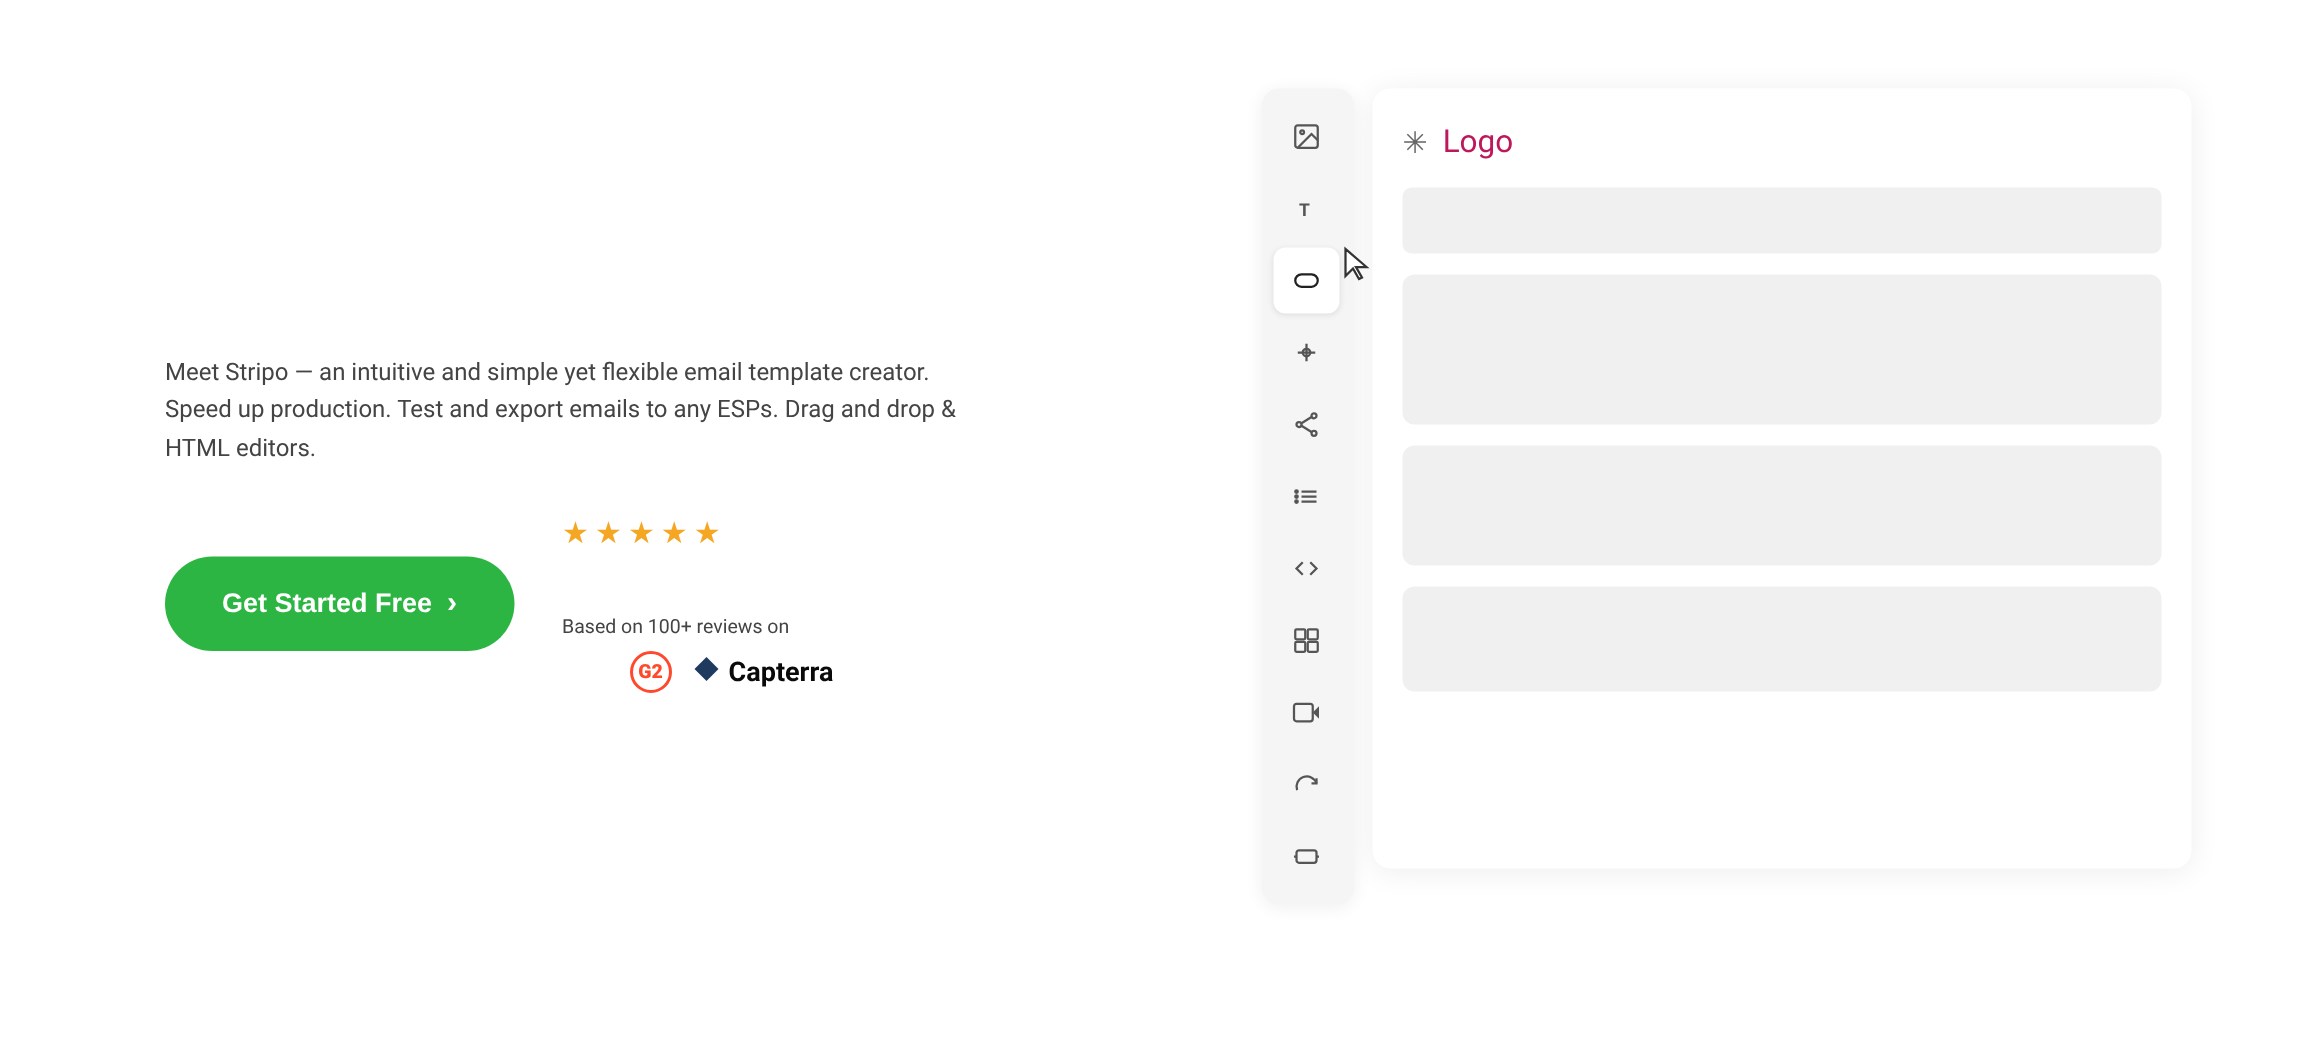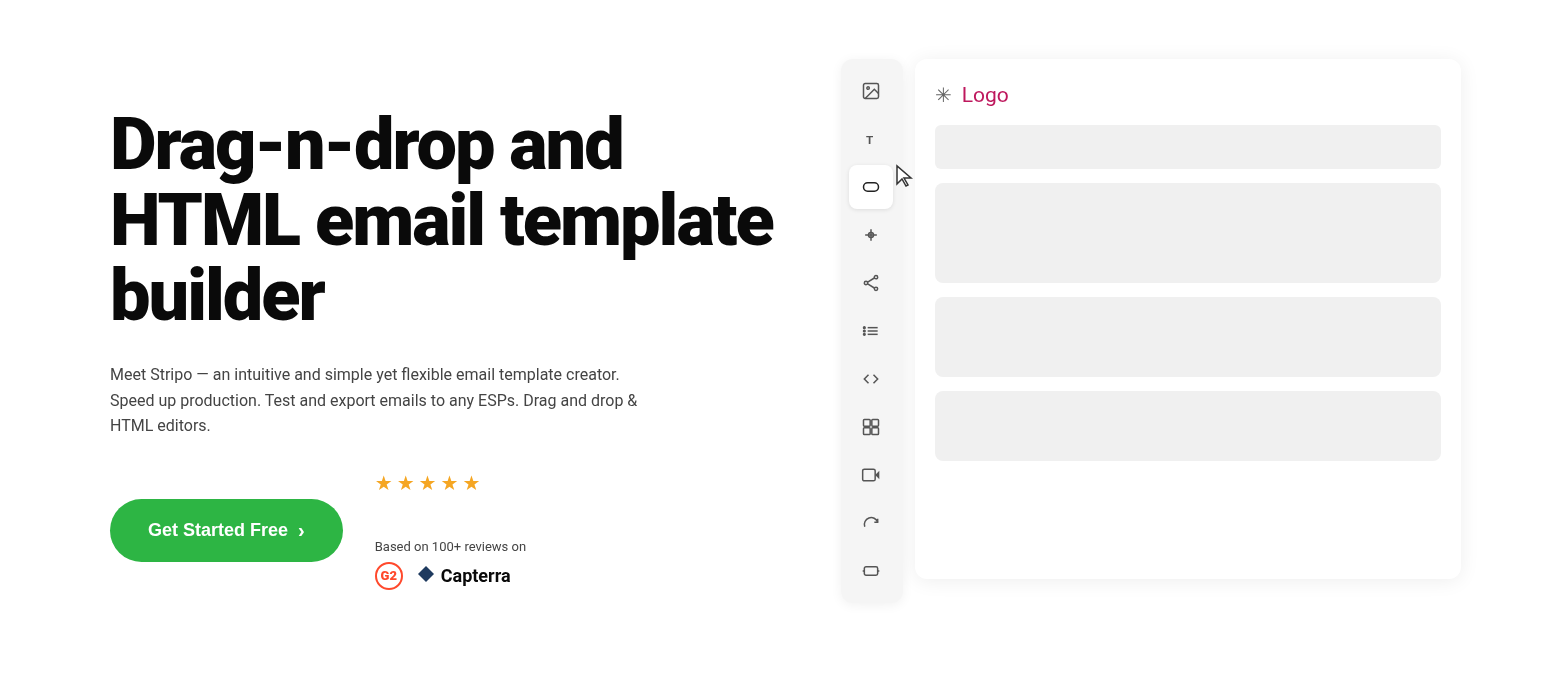--- a/index.html
+++ b/index.html
@@ -106,20 +106,21 @@
       margin-top: 2px;
     }
 
     .g2-logo {
       display: flex;
       align-items: center;
       gap: 4px;
       font-size: 22px;
       font-weight: 800;
       color: #ff492c;
+      margin-left: 45px;
     }
 
     .g2-circle {
       width: 28px;
       height: 28px;
       border-radius: 50%;
       border: 2.5px solid #ff492c;
       display: flex;
       align-items: center;
       justify-content: center;
@@ -273,21 +274,20 @@
       stroke-width: 1.8;
     }
   </style>
 </head>
 <body>
 
 <div class="page-container">
 
   <div class="left-content">
 
-    <h1 class="hero-title">Drag-n-drop and HTML email template builder</h1>
 
     <p class="hero-description">Meet Stripo — an intuitive and simple yet flexible email template creator. Speed up production. Test and export emails to any ESPs. Drag and drop &amp; HTML editors.</p>
 
     <div class="cta-row">
       <button class="cta-button">
         <span>Get Started Free</span>
         <span class="arrow">›</span>
       </button>
 
       <div class="reviews-block">

